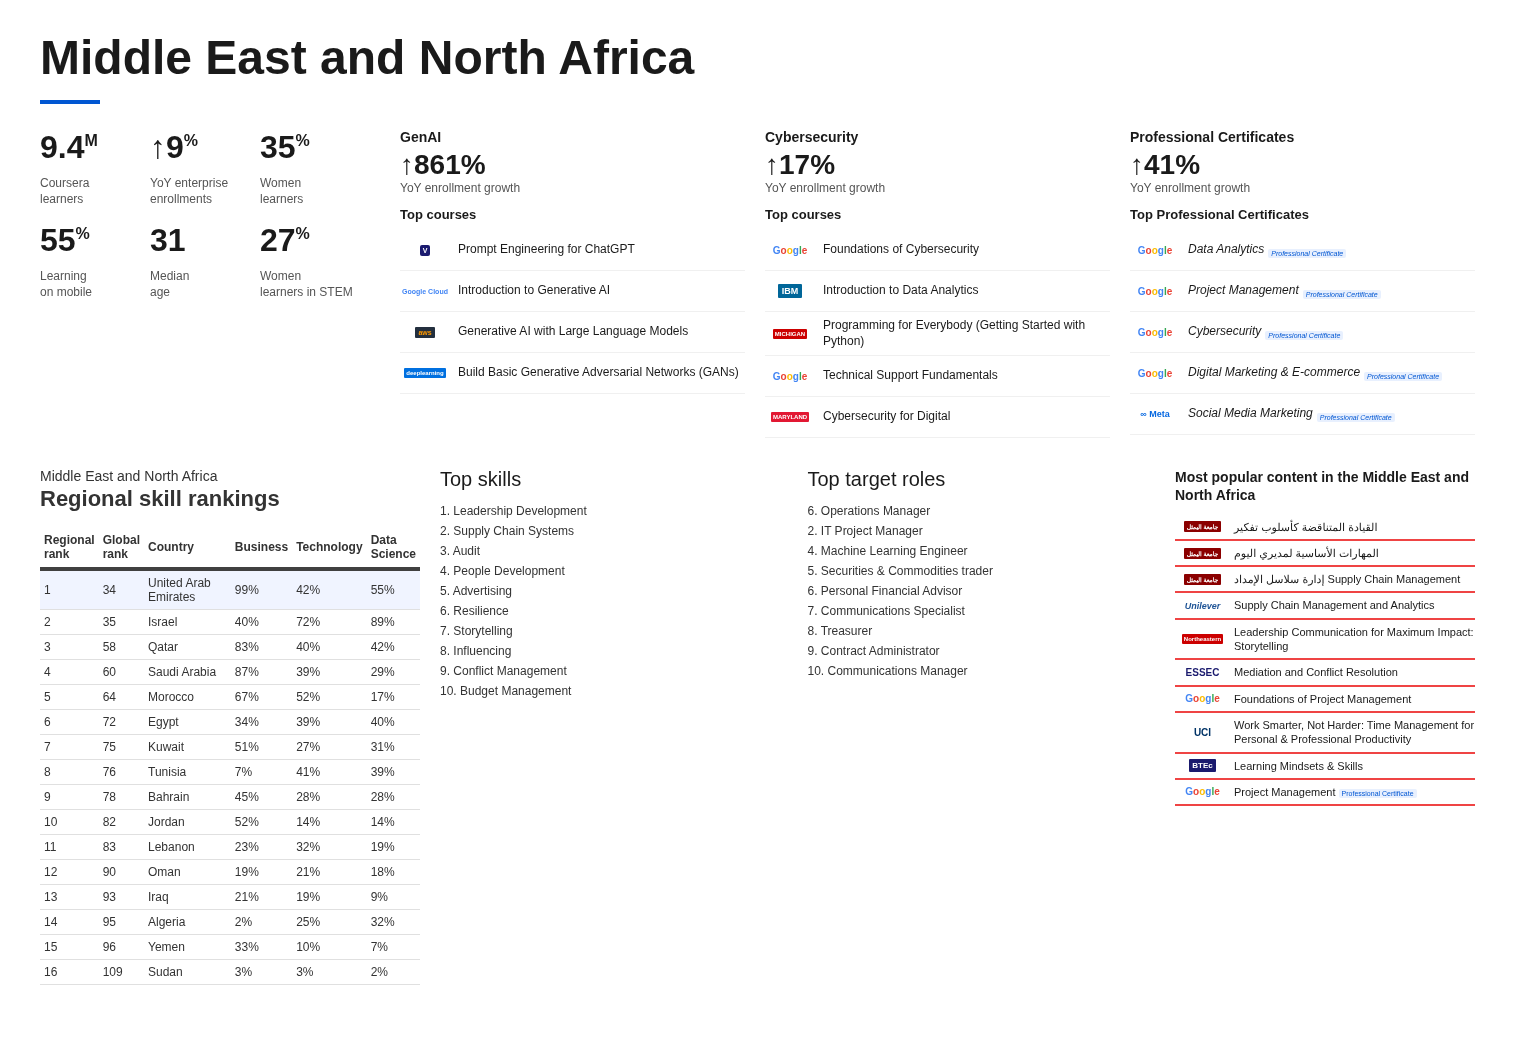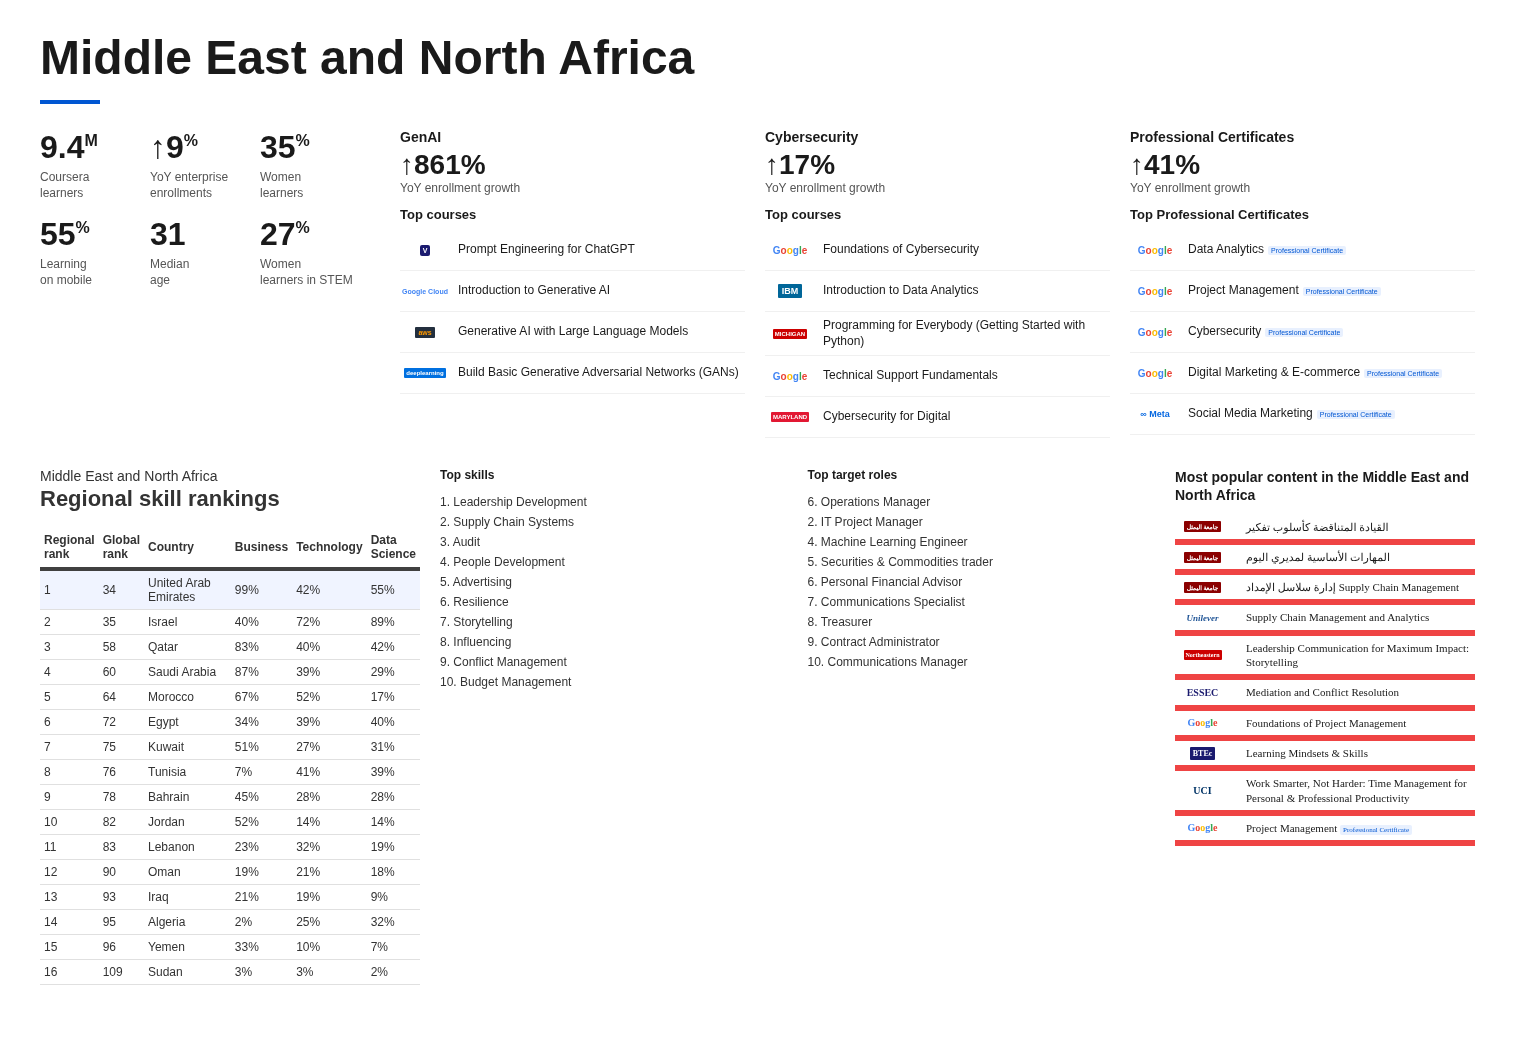--- a/index.html
+++ b/index.html
@@ -11,21 +11,21 @@
     
     .divider { width: 60px; height: 4px; background: #0056d2; margin: 15px 0 25px; }
     
     .top-section { display: flex; gap: 40px; margin-bottom: 30px; }
     
     .stats-left { width: 320px; flex-shrink: 0; }
     .stats-grid { display: grid; grid-template-columns: 1fr 1fr 1fr; gap: 15px 10px; margin-bottom: 20px; }
     .stat-item { }
     .stat-value { font-size: 32px; font-weight: 700; color: #1a1a1a; }
     .stat-value sup { font-size: 16px; }
-    .stat-label { font-size: 12px; color: #555; line-height: 1.3; margin-top: 4px; }
+    .stat-label { font-size: 12px; color: #555; line-height: 1.3; margin-top: 10px; }
     
     .courses-section { flex: 1; display: grid; grid-template-columns: 1fr 1fr 1fr; gap: 20px; }
     
     .course-col { }
     .col-title { font-size: 14px; font-weight: 700; color: #1a1a1a; margin-bottom: 4px; }
     .col-metric { font-size: 28px; font-weight: 700; color: #1a1a1a; }
     .col-sublabel { font-size: 12px; color: #555; margin-bottom: 12px; }
     
     .courses-list-title { font-size: 13px; font-weight: 700; margin-bottom: 8px; color: #1a1a1a; }
     .course-item { display: flex; align-items: center; gap: 8px; padding: 6px 0; border-bottom: 1px solid #f0f0f0; }
@@ -39,34 +39,34 @@
     .rankings-title { font-size: 22px; font-weight: 700; margin-bottom: 15px; }
     
     .rankings-table { width: 100%; border-collapse: collapse; }
     .rankings-table th { text-align: left; font-size: 12px; font-weight: 600; color: #333; padding: 6px 4px; border-bottom: 4px solid #404040; }
     .rankings-table td { padding: 5px 4px; font-size: 12px; border-bottom: 1px solid #e0e0e0; }
     .rankings-table tr:nth-child(1) td { background: #f0f4ff; }
     
     .skills-roles-section { display: flex; gap: 20px; flex: 1; }
     
     .skills-col, .roles-col { flex: 1; }
-    .section-title { font-size: 12px; font-weight: 700; margin-bottom: 10px; color: #1a1a1a; }
+    .section-title { font-size: 20px; font-weight: 400; margin-bottom: 10px; color: #1a1a1a; }
     .list-item-row { font-size: 12px; color: #333; padding: 3px 0; }
     
     .popular-col { width: 300px; flex-shrink: 0; }
     .popular-title { font-size: 14px; font-weight: 700; margin-bottom: 10px; color: #1a1a1a; line-height: 1.3; }
     
-    .popular-item { display: flex; align-items: center; gap: 16px; padding: 5px 0; border-bottom: 6px solid #ef4444; font-family: Liberation Serif, serif; }
+    .popular-item { display: flex; align-items: center; gap: 4px; padding: 5px 0; border-bottom: 2px solid #ef4444; }
     .popular-logo { width: 55px; flex-shrink: 0; display: flex; align-items: center; justify-content: center; }
     .popular-name { font-size: 11px; color: #1a1a1a; line-height: 1.3; flex: 1; }
     
     .cert-badge-small { background: #e8f0fe; color: #0056d2; font-size: 7px; padding: 1px 3px; border-radius: 2px; margin-left: 4px; white-space: nowrap; }
     
     .course-name-wrap { display: flex; flex-direction: column; }
-    .course-name-with-badge { display: flex; align-items: center; justify-content: space-between; width: 100%; }
+    .course-name-with-badge { display: flex; align-items: flex-end; justify-content: space-between; width: 100%; font-style: italic; }
   </style>
 </head>
 <body>
 
 <div class="page">
 
   <h1>Middle East and North Africa</h1>
   <div class="divider"></div>
 
   <div class="top-section">
@@ -467,29 +467,29 @@
               <div class="popular-name">Mediation and Conflict Resolution</div>
             </div>
             <div class="popular-item">
               <div class="popular-logo">
                 <span style="font-size:10px;font-weight:700;"><span style="color:#4285f4;">G</span><span style="color:#ea4335;">o</span><span style="color:#fbbc05;">o</span><span style="color:#4285f4;">g</span><span style="color:#34a853;">l</span><span style="color:#ea4335;">e</span></span>
               </div>
               <div class="popular-name">Foundations of Project Management</div>
             </div>
             <div class="popular-item">
               <div class="popular-logo">
+                <span style="color:#003366;font-size:10px;font-weight:700;">UCI</span>
+              </div>
+              <div class="popular-name">Work Smarter, Not Harder: Time Management for Personal &amp; Professional Productivity</div>
+            </div>
+            <div class="popular-item">
+              <div class="popular-logo">
                 <span style="background:#1a1a6e;color:white;font-size:8px;font-weight:700;padding:2px 3px;border-radius:1px;">BTEc</span>
               </div>
               <div class="popular-name">Learning Mindsets &amp; Skills</div>
-            </div>
-            <div class="popular-item">
-              <div class="popular-logo">
-                <span style="color:#003366;font-size:10px;font-weight:700;">UCI</span>
-              </div>
-              <div class="popular-name">Work Smarter, Not Harder: Time Management for Personal &amp; Professional Productivity</div>
             </div>
             <div class="popular-item">
               <div class="popular-logo">
                 <span style="font-size:10px;font-weight:700;"><span style="color:#4285f4;">G</span><span style="color:#ea4335;">o</span><span style="color:#fbbc05;">o</span><span style="color:#4285f4;">g</span><span style="color:#34a853;">l</span><span style="color:#ea4335;">e</span></span>
               </div>
               <div class="popular-name">Project Management <span style="background:#e8f0fe;color:#0056d2;font-size:7px;padding:1px 3px;border-radius:2px;">Professional Certificate</span></div>
             </div>
           </div>
       </div>
 

